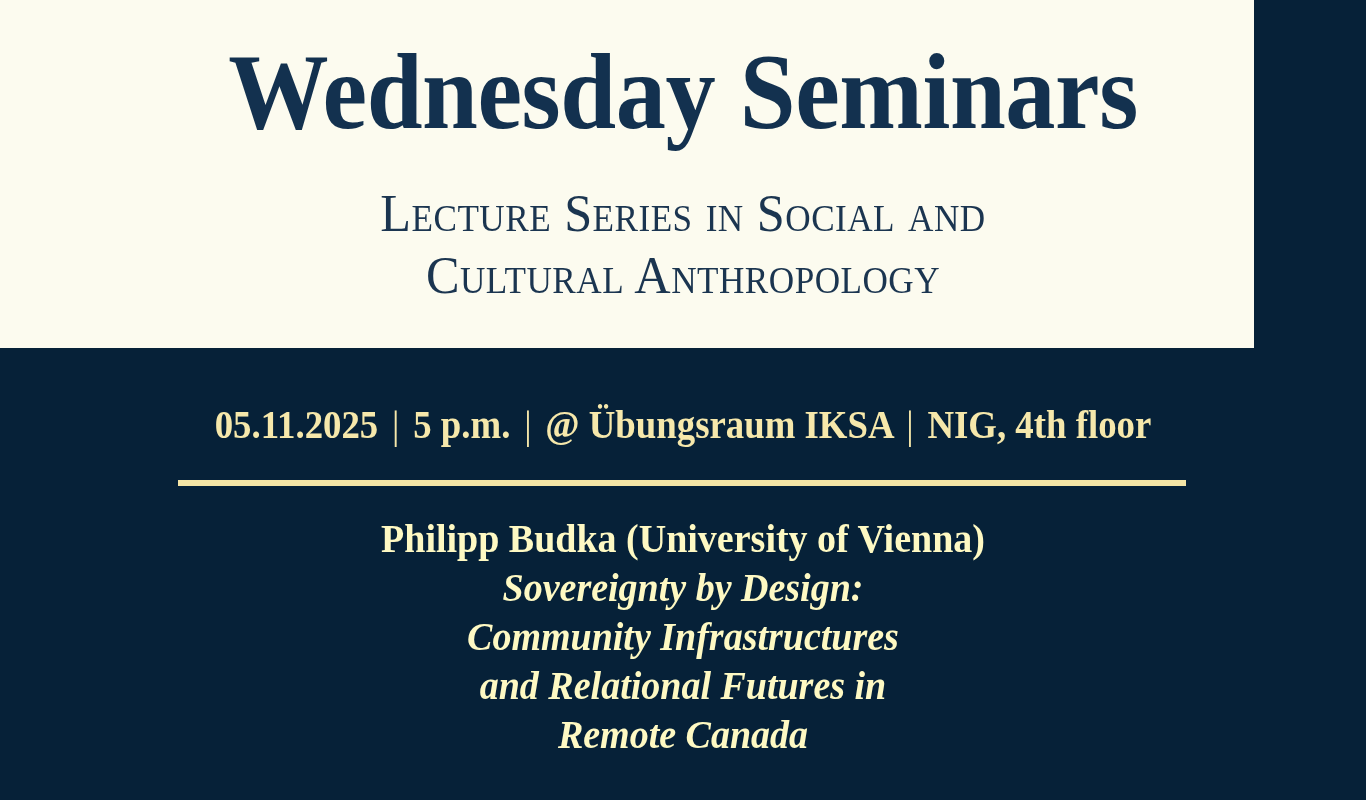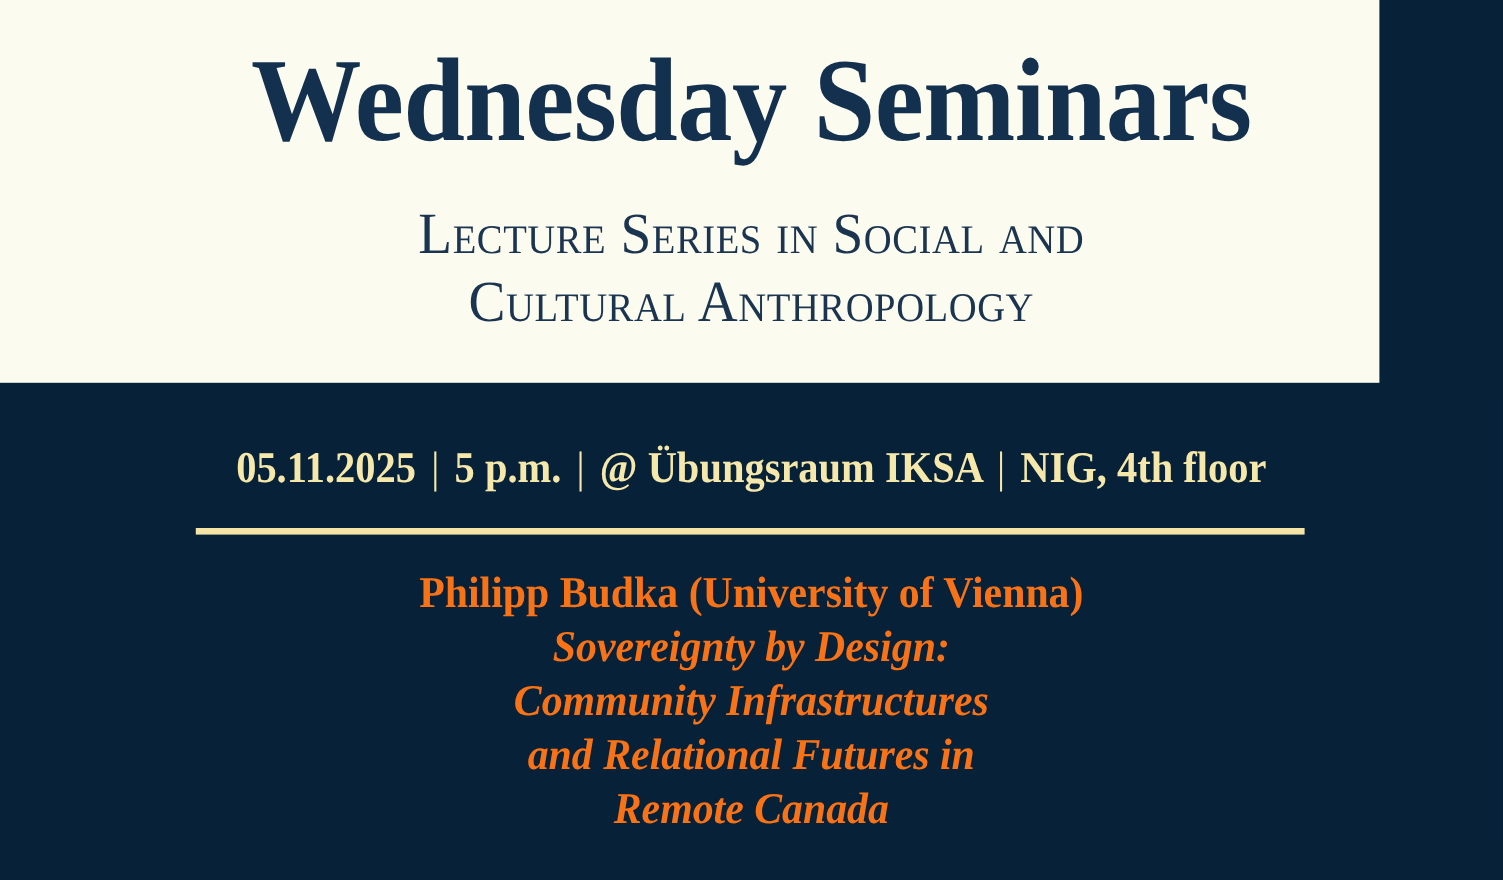--- a/index.html
+++ b/index.html
@@ -110,21 +110,21 @@
     height: 6px;
     background: #f4e5a6;
   }
 
   .talk {
     position: absolute;
     left: 0;
     top: 146px;
     width: 1366px;
     text-align: center;
-    color: #f97316;
+    color: #fef9c3;
     font-family: "Liberation Serif", "DejaVu Serif", serif;
   }
   .talk .speaker {
     display: block;
     font-weight: bold;
     font-style: normal;
     font-size: 40px;
     line-height: 49px;
     white-space: nowrap;
     transform: scaleX(0.95);

